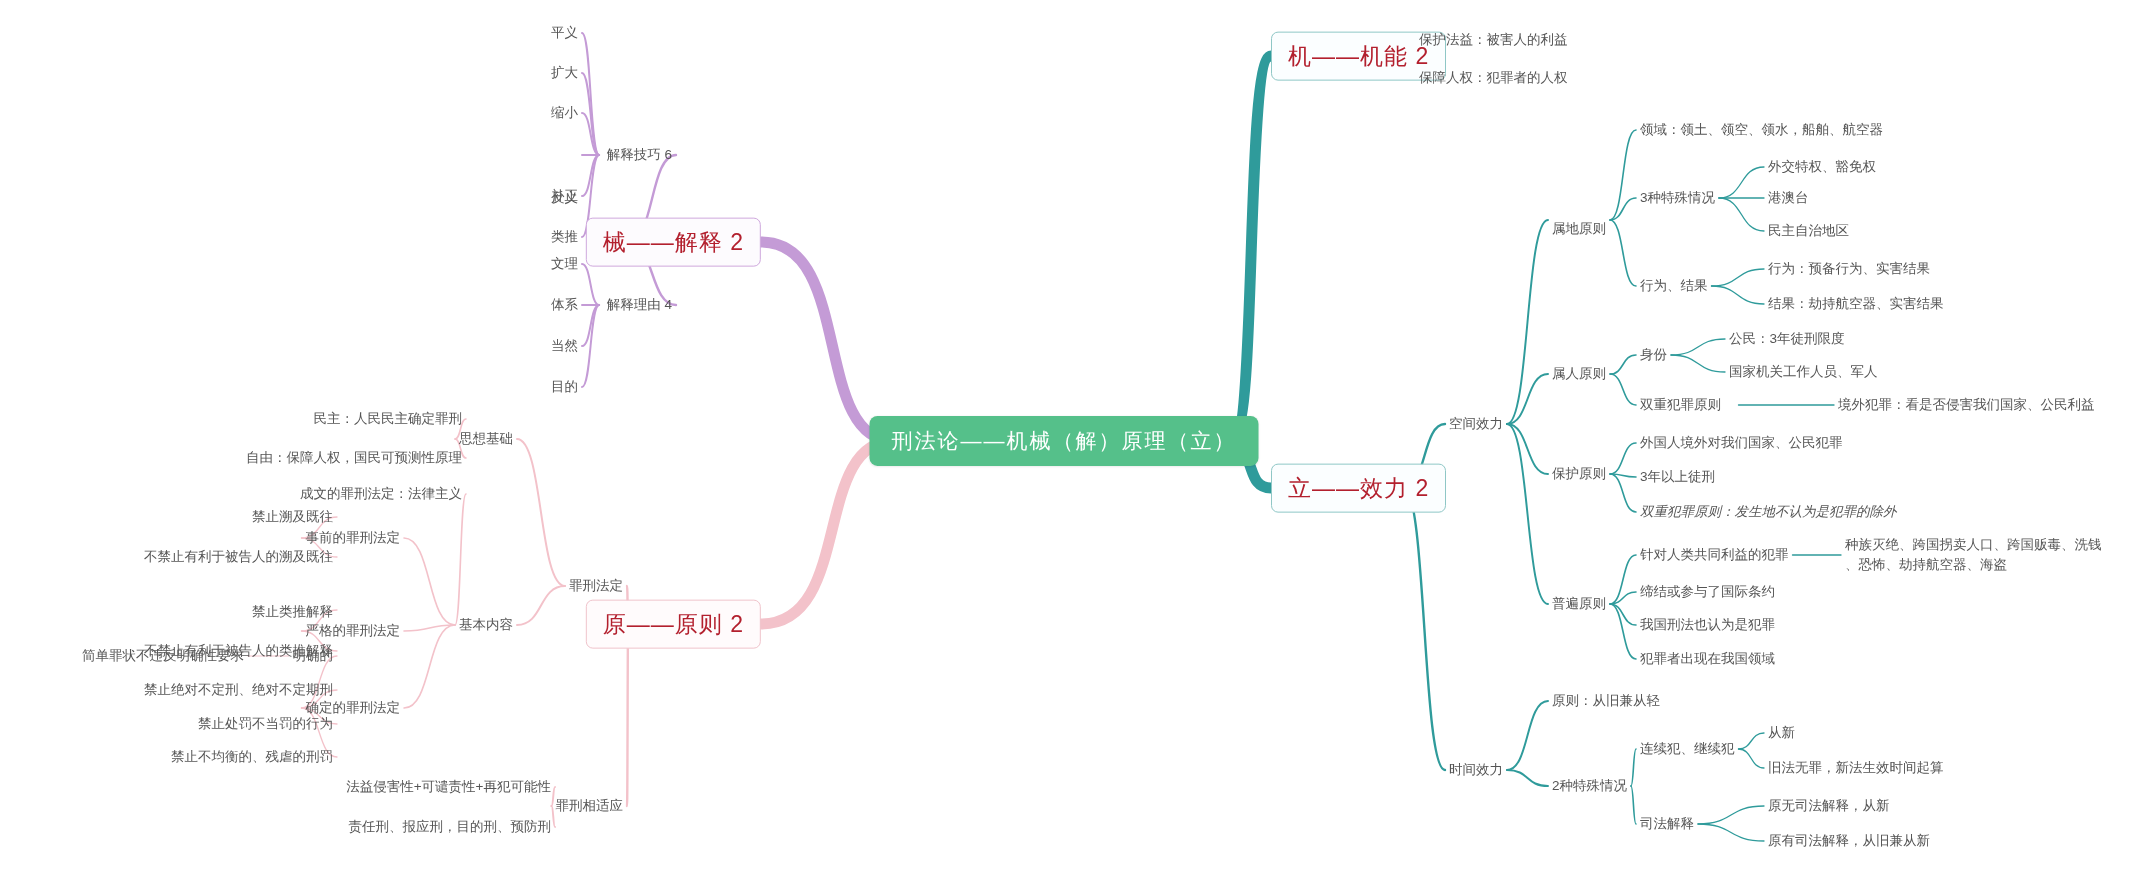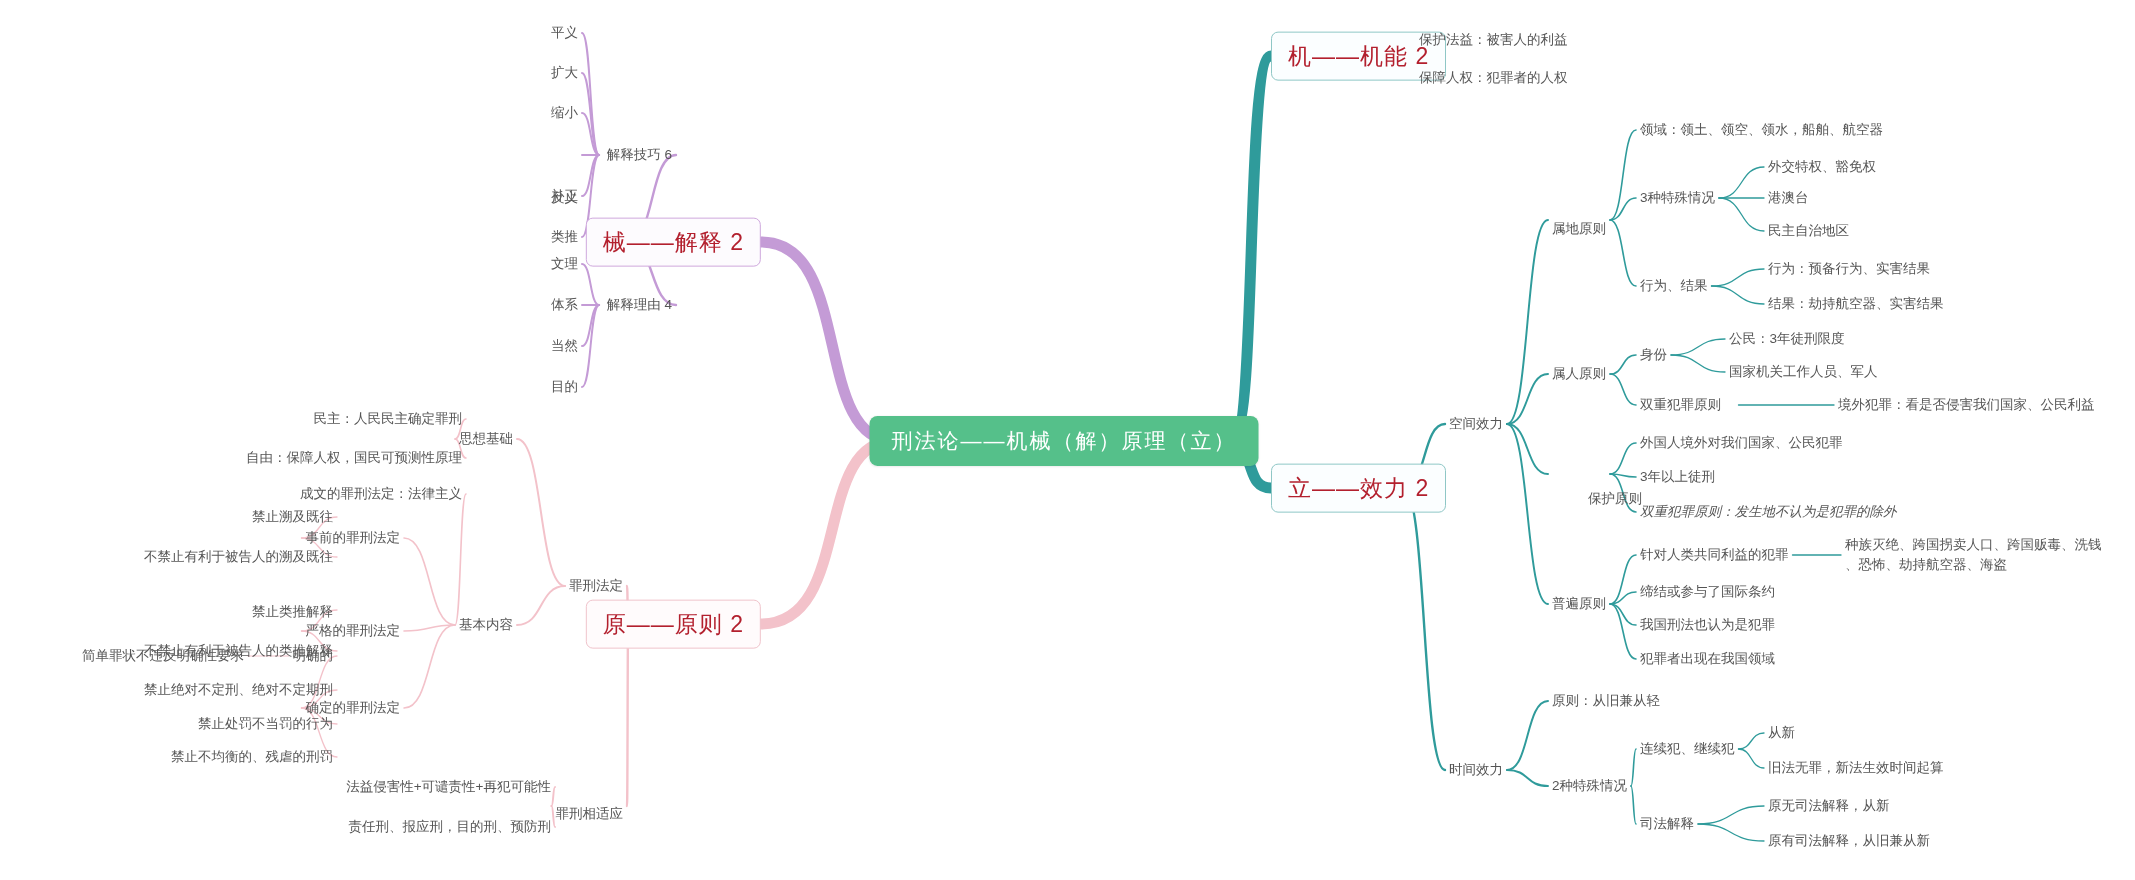--- a/index.html
+++ b/index.html
@@ -130,21 +130,21 @@
       <div class="node anchor-l leaf" style="left: 333px; top: 557px;">不禁止有利于被告人的溯及既往</div>
       <div class="node anchor-l leaf" style="left: 400px; top: 631px;">严格的罪刑法定</div>
       <div class="node anchor-l leaf" style="left: 333px; top: 612px;">禁止类推解释</div>
       <div class="node anchor-l leaf" style="left: 333px; top: 651px;">不禁止有利于被告人的类推解释</div>
       <div class="node anchor-l leaf" style="left: 400px; top: 708px;">确定的罪刑法定</div>
       <div class="node anchor-l leaf" style="left: 333px; top: 656px;">明确的</div>
       <div class="node anchor-l leaf" style="left: 244px; top: 656px;">简单罪状不违反明确性要求</div>
       <div class="node anchor-l leaf" style="left: 333px; top: 690px;">禁止绝对不定刑、绝对不定期刑</div>
       <div class="node anchor-l leaf" style="left: 333px; top: 724px;">禁止处罚不当罚的行为</div>
       <div class="node anchor-l leaf" style="left: 333px; top: 757px;">禁止不均衡的、残虐的刑罚</div>
-      <div class="node anchor-l leaf" style="left: 623px; top: 806px; margin-top: 8px;">罪刑相适应</div>
+      <div class="node anchor-l leaf" style="left: 623px; top: 806px;">罪刑相适应</div>
       <div class="node anchor-l leaf" style="left: 551px; top: 787px;">法益侵害性+可谴责性+再犯可能性</div>
       <div class="node anchor-l leaf" style="left: 551px; top: 827px;">责任刑、报应刑，目的刑、预防刑</div>
       <div class="node boxed box-teal anchor-r" style="left: 1271px; top: 56px;">机——机能 2</div>
       <div class="node anchor-r leaf" style="left: 1419px; top: 40px;">保护法益：被害人的利益</div>
       <div class="node anchor-r leaf" style="left: 1419px; top: 78px;">保障人权：犯罪者的人权</div>
       <div class="node boxed box-teal anchor-r" style="left: 1271px; top: 488px;">立——效力 2</div>
       <div class="node anchor-r leaf" style="left: 1449px; top: 424px;">空间效力</div>
       <div class="node anchor-r leaf" style="left: 1552px; top: 229px;">属地原则</div>
       <div class="node anchor-r leaf" style="left: 1640px; top: 130px;">领域：领土、领空、领水，船舶、航空器</div>
       <div class="node anchor-r leaf" style="left: 1640px; top: 198px;">3种特殊情况</div>
@@ -153,21 +153,21 @@
       <div class="node anchor-r leaf" style="left: 1768px; top: 231px;">民主自治地区</div>
       <div class="node anchor-r leaf" style="left: 1640px; top: 286px;">行为、结果</div>
       <div class="node anchor-r leaf" style="left: 1768px; top: 269px;">行为：预备行为、实害结果</div>
       <div class="node anchor-r leaf" style="left: 1768px; top: 304px;">结果：劫持航空器、实害结果</div>
       <div class="node anchor-r leaf" style="left: 1552px; top: 374px;">属人原则</div>
       <div class="node anchor-r leaf" style="left: 1640px; top: 355px;">身份</div>
       <div class="node anchor-r leaf" style="left: 1729px; top: 339px;">公民：3年徒刑限度</div>
       <div class="node anchor-r leaf" style="left: 1729px; top: 372px;">国家机关工作人员、军人</div>
       <div class="node anchor-r leaf" style="left: 1640px; top: 405px;">双重犯罪原则</div>
       <div class="node anchor-r leaf" style="left: 1838px; top: 405px;">境外犯罪：看是否侵害我们国家、公民利益</div>
-      <div class="node anchor-r leaf" style="left: 1552px; top: 499px; margin-left: 36px;">保护原则</div>
+      <div class="node anchor-r leaf" style="left: 1552px; top: 474px;">保护原则</div>
       <div class="node anchor-r leaf" style="left: 1640px; top: 443px;">外国人境外对我们国家、公民犯罪</div>
       <div class="node anchor-r leaf" style="left: 1640px; top: 477px;">3年以上徒刑</div>
       <div class="node anchor-r leaf" style="left: 1640px; top: 512px; font-style: italic;">双重犯罪原则：发生地不认为是犯罪的除外</div>
       <div class="node anchor-r leaf" style="left: 1552px; top: 604px;">普遍原则</div>
       <div class="node anchor-r leaf" style="left: 1640px; top: 555px;">针对人类共同利益的犯罪</div>
       <div class="node anchor-r leaf multiline" style="left: 1845px; top: 555px;">种族灭绝、跨国拐卖人口、跨国贩毒、洗钱
 、恐怖、劫持航空器、海盗</div>
       <div class="node anchor-r leaf" style="left: 1640px; top: 592px;">缔结或参与了国际条约</div>
       <div class="node anchor-r leaf" style="left: 1640px; top: 625px;">我国刑法也认为是犯罪</div>
       <div class="node anchor-r leaf" style="left: 1640px; top: 659px;">犯罪者出现在我国领域</div>

